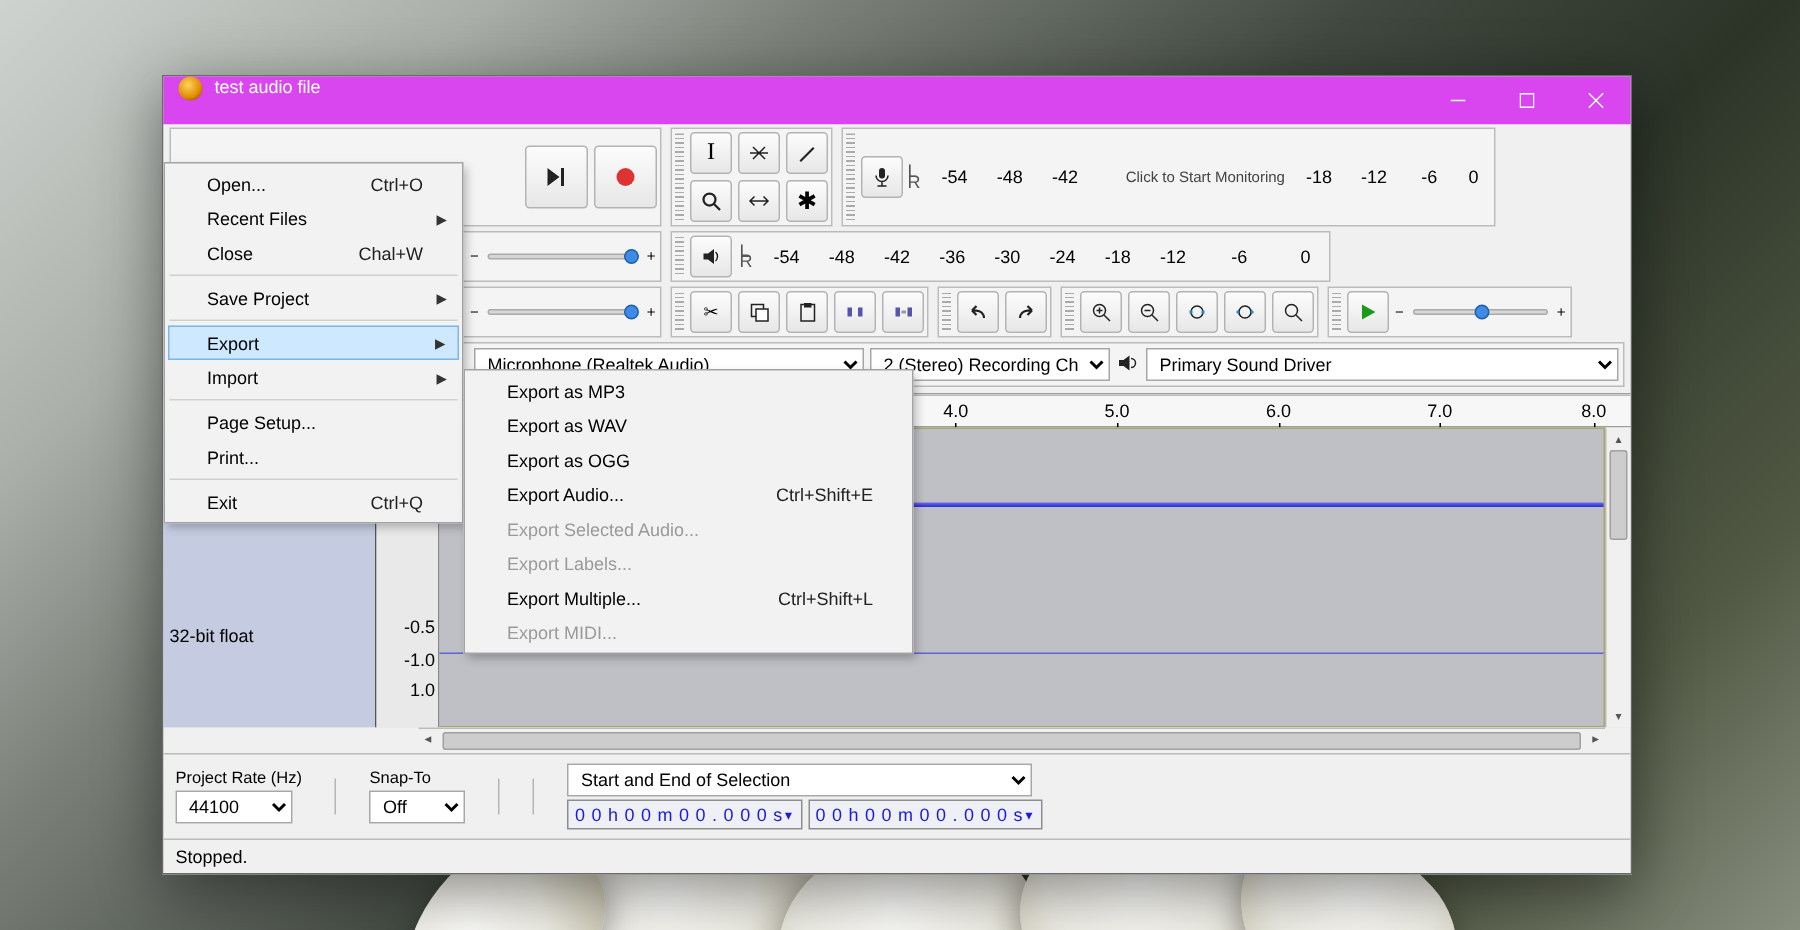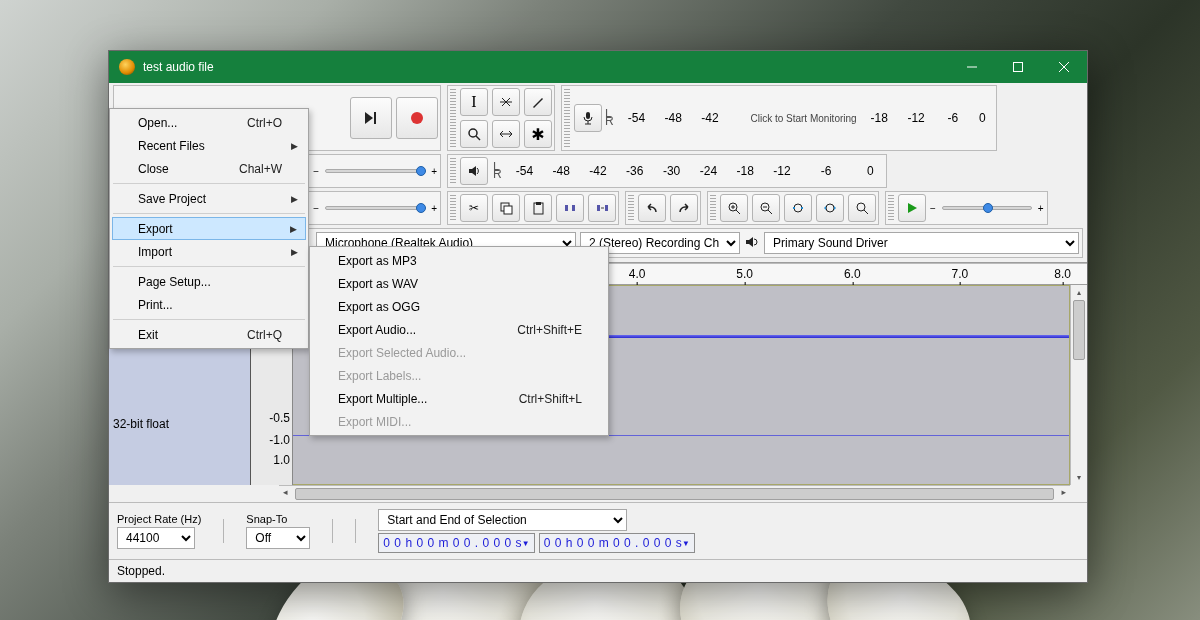--- a/index.html
+++ b/index.html
@@ -1,21 +1,21 @@
 <!DOCTYPE html>
 <html><head>
 <meta charset="utf-8">
 <style>
   *{box-sizing:border-box;margin:0;padding:0;font-family:"Segoe UI",Tahoma,sans-serif;font-size:12px}
   body{width:1200px;height:620px;overflow:hidden;position:relative;background:linear-gradient(135deg,#cfd3d0 0%,#a9afa8 18%,#7c827a 30%,#414940 50%,#2c3428 65%,#515944 85%,#888e7e 100%)}
   
   .petal{position:absolute;border-radius:60% 40% 55% 45%/55% 55% 45% 45%;background:radial-gradient(circle at 40% 35%,#fdfdfb 0%,#f0efe6 45%,#d7d4c3 70%,#b9b39d 100%);box-shadow:0 4px 20px rgba(0,0,0,.3)}
 
   .app-window{position:absolute;left:108px;top:50px;width:980px;background:#f0f0f0;box-shadow:0 10px 40px rgba(0,0,0,.45);border:1px solid #6a6a6a}
-  .titlebar{height:32px;background:#15803d;color:#fff;display:flex;align-items:center;padding-left:10px}
+  .titlebar{height:32px;background:#d946ef;color:#fff;display:flex;padding-left:10px}
   .titlebar .logo{width:16px;height:16px;border-radius:50%;background:radial-gradient(circle at 40% 35%,#ffd35c,#e08a00 60%,#5b3a00);margin-right:8px}
   .titlebar .title{flex:1;font-size:12px}
   .winbtns{display:flex;height:100%}
   .winbtn{width:46px;display:flex;align-items:center;justify-content:center;color:#fff}
 
   .menubar{height:25px;background:#fff;border-bottom:1px solid #ccc;display:flex;align-items:stretch;padding:0 4px}
   .menubar .mi{padding:0 9px;display:flex;align-items:center;cursor:default}
   .menubar .mi.open{background:#cde8ff;border:1px solid #7bb6e8;padding:0 8px}
 
   .toolbars{background:#f0f0f0;border-bottom:1px solid #9d9d9d;padding:2px 4px 4px 4px}
@@ -382,21 +382,21 @@
       <select class="sel" style="width:78px;margin-top:2px"><option>44100</option></select>
     </div>
     <div class="vline"></div>
     <div>
       <div class="field-label">Snap-To</div>
       <select class="sel" style="width:64px;margin-top:2px"><option>Off</option></select>
     </div>
     <div class="vline"></div>
     <div class="vline"></div>
     <div style="flex-shrink:0">
-      <select class="sel" style="width:249px"><option>Start and End of Selection</option></select>
+      <select class="sel" style="width:310px"><option>Start and End of Selection</option></select>
       <div style="display:flex;gap:4px;margin-top:2px">
         <div class="timefield"><span>0 0 h 0 0 m 0 0 . 0 0 0 s</span>▾</div>
         <div class="timefield"><span>0 0 h 0 0 m 0 0 . 0 0 0 s</span>▾</div>
       </div>
     </div>
   </div>
 
   <div class="statusbar">
     <span>Stopped.</span>
   </div>

